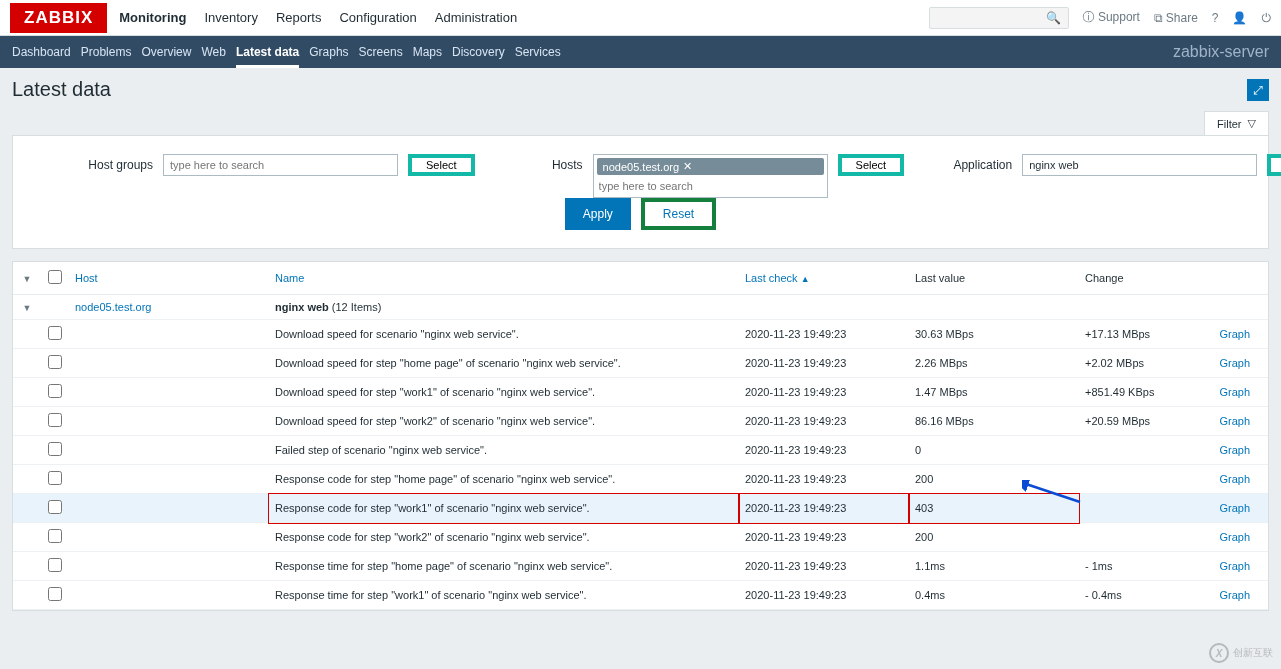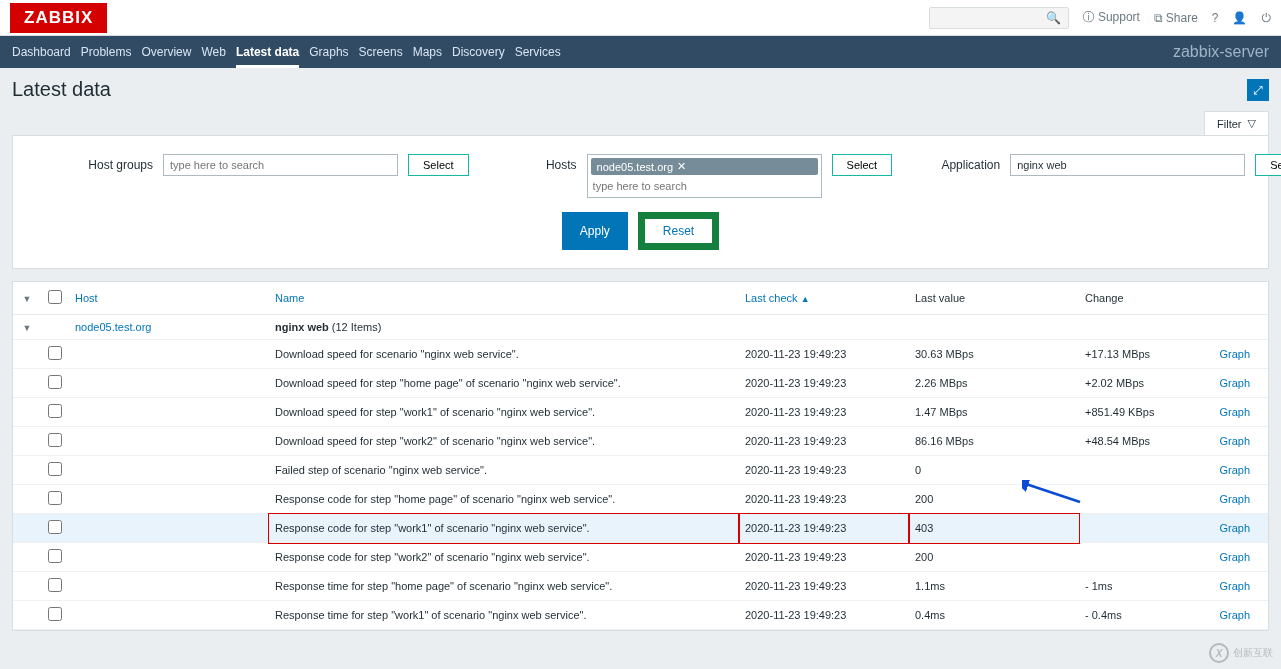--- a/index.html
+++ b/index.html
@@ -26,29 +26,29 @@
   
   .filter-tab{display:flex;justify-content:flex-end;padding:0 12px}
   .filter-lbl{background:#fff;border:1px solid #d8dde0;border-bottom:none;padding:5px 12px;font-size:11px;cursor:pointer;display:flex;align-items:center;gap:6px}
   
   .panel{background:#fff;margin:0 12px;border:1px solid #d8dde0;padding:18px 40px}
   .filters{display:flex;gap:150px}
   .fcol{display:flex;flex-direction:row;gap:8px}
   .frow{display:flex;align-items:flex-start;gap:10px}
   .frow label{width:100px;text-align:right;color:#1f2c33;padding-top:4px}
   .inp{border:1px solid #acbbc2;height:22px;width:235px;padding:0 6px;font-size:11px;color:#777}
-  .sel-btn{border:1px solid #14b8a6;background:#fff;height:22px;padding:0 14px;font-size:11px;cursor:pointer}
+  .sel-btn{border:4px solid #14b8a6;background:#fff;height:22px;padding:0 14px;font-size:11px;cursor:pointer}
   .tag{background:#768d99;color:#fff;font-size:11px;padding:2px 6px;border-radius:2px;display:inline-flex;align-items:center;gap:4px}
   .tag .x{cursor:pointer}
   .hosts-multi{border:1px solid #acbbc2;width:235px;padding:3px;display:flex;flex-direction:column;gap:3px}
   .hosts-multi input{border:none;outline:none;font-size:11px;color:#777;padding:2px}
   .chk{width:14px;height:14px}
-  .btnrow{display:flex;justify-content:center;gap:10px;margin-top:14px}
+  .btnrow{display:flex;justify-content:center;gap:10px;}
   .btn-primary{background:#0275b8;color:#fff;border:none;padding:6px 18px;font-size:12px;cursor:pointer}
-  .btn-secondary{background:#fff;border:7px solid #15803d;color:#0275b8;padding:5px 18px;font-size:12px;cursor:pointer}
+  .btn-secondary{background:#fff;border:4px solid #15803d;color:#0275b8;padding:5px 18px;font-size:12px;cursor:pointer}
   
   .tbl-wrap{background:#fff;margin:12px;border:1px solid #d8dde0}
   table{width:100%;border-collapse:collapse;font-size:11px}
   th{text-align:left;padding:8px 6px;font-weight:normal;border-bottom:1px solid #e6ebee}
   th a{color:#0275b8}
   td{padding:6px;border-bottom:1px solid #eef1f3;color:#1f2c33}
   .group-row td{font-weight:normal}
   .group-row .app{font-weight:bold}
   .hl{background:#e8f3fc}
   .redbox{outline:1px solid #d40000}
@@ -59,20 +59,27 @@
   .wm{position:fixed;right:8px;bottom:6px;opacity:.35;font-size:10px;color:#555;display:flex;align-items:center;gap:4px}
   .wm-c{width:20px;height:20px;border:2px solid #555;border-radius:50%;display:flex;align-items:center;justify-content:center;font-weight:bold;font-style:italic}
   
   .arrow{position:absolute;pointer-events:none}
 </style>
 </head>
 <body>
 
 <div class="topbar">
   <div class="logo">ZABBIX</div>
+  <div class="topnav">
+    <span class="sel">Monitoring</span>
+    <span>Inventory</span>
+    <span>Reports</span>
+    <span>Configuration</span>
+    <span>Administration</span>
+  </div>
   <div class="topright">
     <div class="search">
         <span>🔍</span>
       </div>
     <span>ⓘ <span>Support</span></span>
     <span>⧉ <span>Share</span></span>
     <span class="icon-btn">?</span>
     <span class="icon-btn">👤</span>
     <span class="icon-btn">⏻</span>
   </div>
@@ -205,21 +212,21 @@
           <td>+851.49 KBps</td>
           <td class="col-actions"><a>Graph</a></td>
         </tr>
         <tr>
           <td class="checkbox-cell"></td>
           <td class="checkbox-cell"><input type="checkbox" class="chk" style=""></td>
           <td></td>
           <td>Download speed for step "work2" of scenario "nginx web service".</td>
           <td>2020-11-23 19:49:23</td>
           <td>86.16 MBps</td>
-          <td>+48.54 MBps</td>
+          <td>+20.59 MBps</td>
           <td class="col-actions"><a>Graph</a></td>
         </tr>
         <tr>
           <td class="checkbox-cell"></td>
           <td class="checkbox-cell"><input type="checkbox" class="chk" style=""></td>
           <td></td>
           <td>Failed step of scenario "nginx web service".</td>
           <td>2020-11-23 19:49:23</td>
           <td>0</td>
           <td></td>

